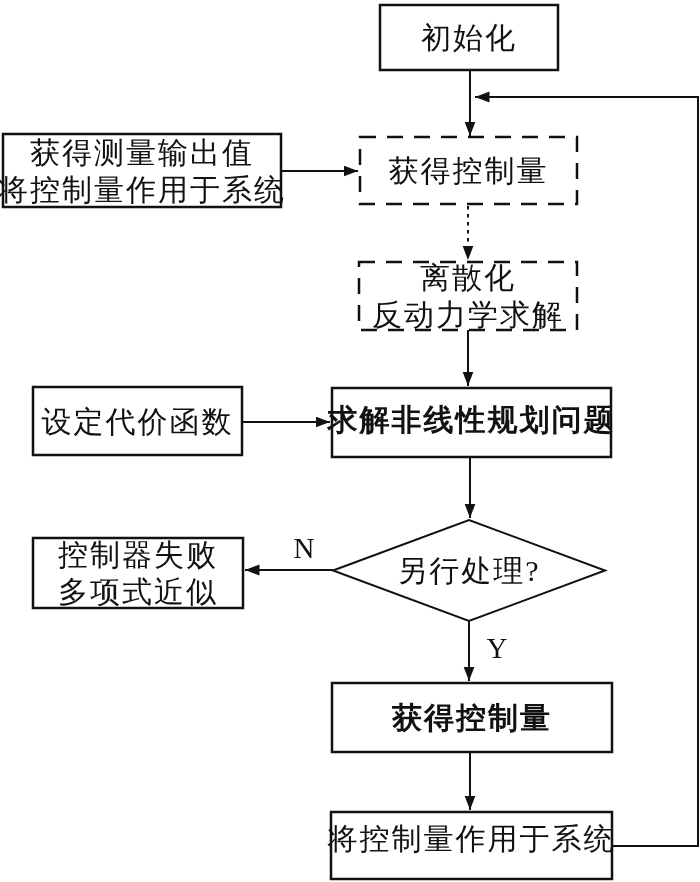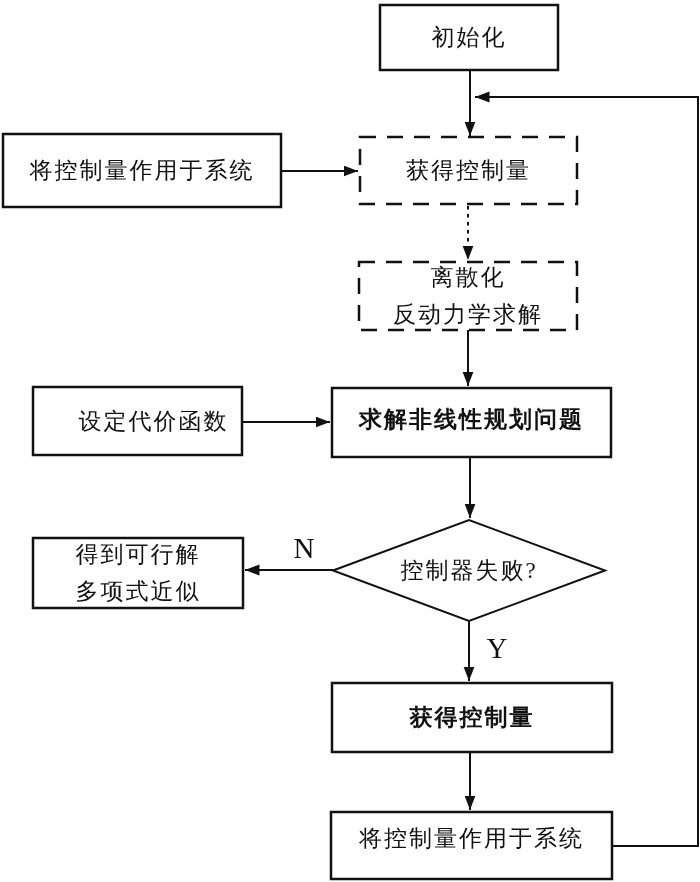--- a/index.html
+++ b/index.html
@@ -22,21 +22,21 @@
     top: 0;
     width: 700px;
     height: 882px;
   }
   .node-label {
     position: absolute;
     display: flex;
     flex-direction: column;
     align-items: center;
     justify-content: center;
-    font-size: 23px;
+    font-size: 30px;
     line-height: 37px;
     letter-spacing: 2px;
     white-space: nowrap;
     pointer-events: none;
   }
   .edge-label {
     position: absolute;
     font-size: 29px;
     line-height: 32px;
     text-align: center;
@@ -76,46 +76,47 @@
     <rect x="33" y="538" width="210" height="70" fill="#ffffff" stroke="#111111" stroke-width="2.5"></rect>
     <rect x="332" y="683" width="280" height="69" fill="#ffffff" stroke="#111111" stroke-width="2.5"></rect>
     <rect x="331" y="812" width="281" height="67" fill="#ffffff" stroke="#111111" stroke-width="2.5"></rect>
   </svg>
 
   <div class="node-label" style="left:380px; top:5px; width:178px; height:65px;">
     <div>初始化</div>
   </div>
 
   <div class="node-label" style="left:3px; top:134px; width:278px; height:73px;">
+    <div>获得测量输出值</div>
     <div>将控制量作用于系统</div>
   </div>
 
   <div class="node-label" style="left:360px; top:137px; width:217px; height:67px;">
     <div>获得控制量</div>
   </div>
 
   <div class="node-label" style="left:359px; top:262px; width:218px; height:68px;">
     <div>离散化</div>
     <div>反动力学求解</div>
   </div>
 
-  <div class="node-label" style="left:33px; top:387px; width:209px; height:68px;margin-left:16px;">
+  <div class="node-label" style="left:33px; top:387px; width:209px; height:68px;">
     <div>设定代价函数</div>
   </div>
 
   <div class="node-label" style="left:332px; top:388px; width:279px; height:62px;font-weight:bold;">
     <div>求解非线性规划问题</div>
   </div>
 
   <div class="node-label" style="left:353px; top:524px; width:232px; height:93px;">
-    <div>控制器失败?</div>
+    <div>另行处理?</div>
   </div>
 
   <div class="node-label" style="left:33px; top:538px; width:210px; height:70px;">
-    <div>得到可行解</div>
+    <div>控制器失败</div>
     <div>多项式近似</div>
   </div>
 
   <div class="node-label" style="left:332px; top:683px; width:280px; height:69px;font-weight:bold;">
     <div>获得控制量</div>
   </div>
 
   <div class="node-label" style="left:331px; top:812px; width:281px; height:52px;">
     <div>将控制量作用于系统</div>
   </div>

